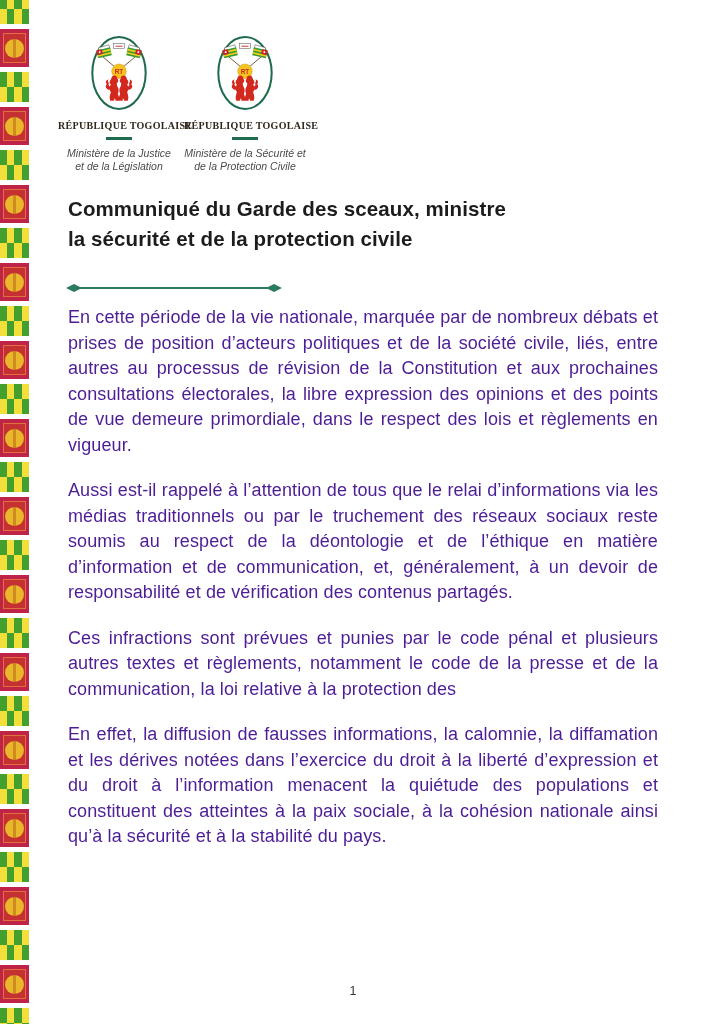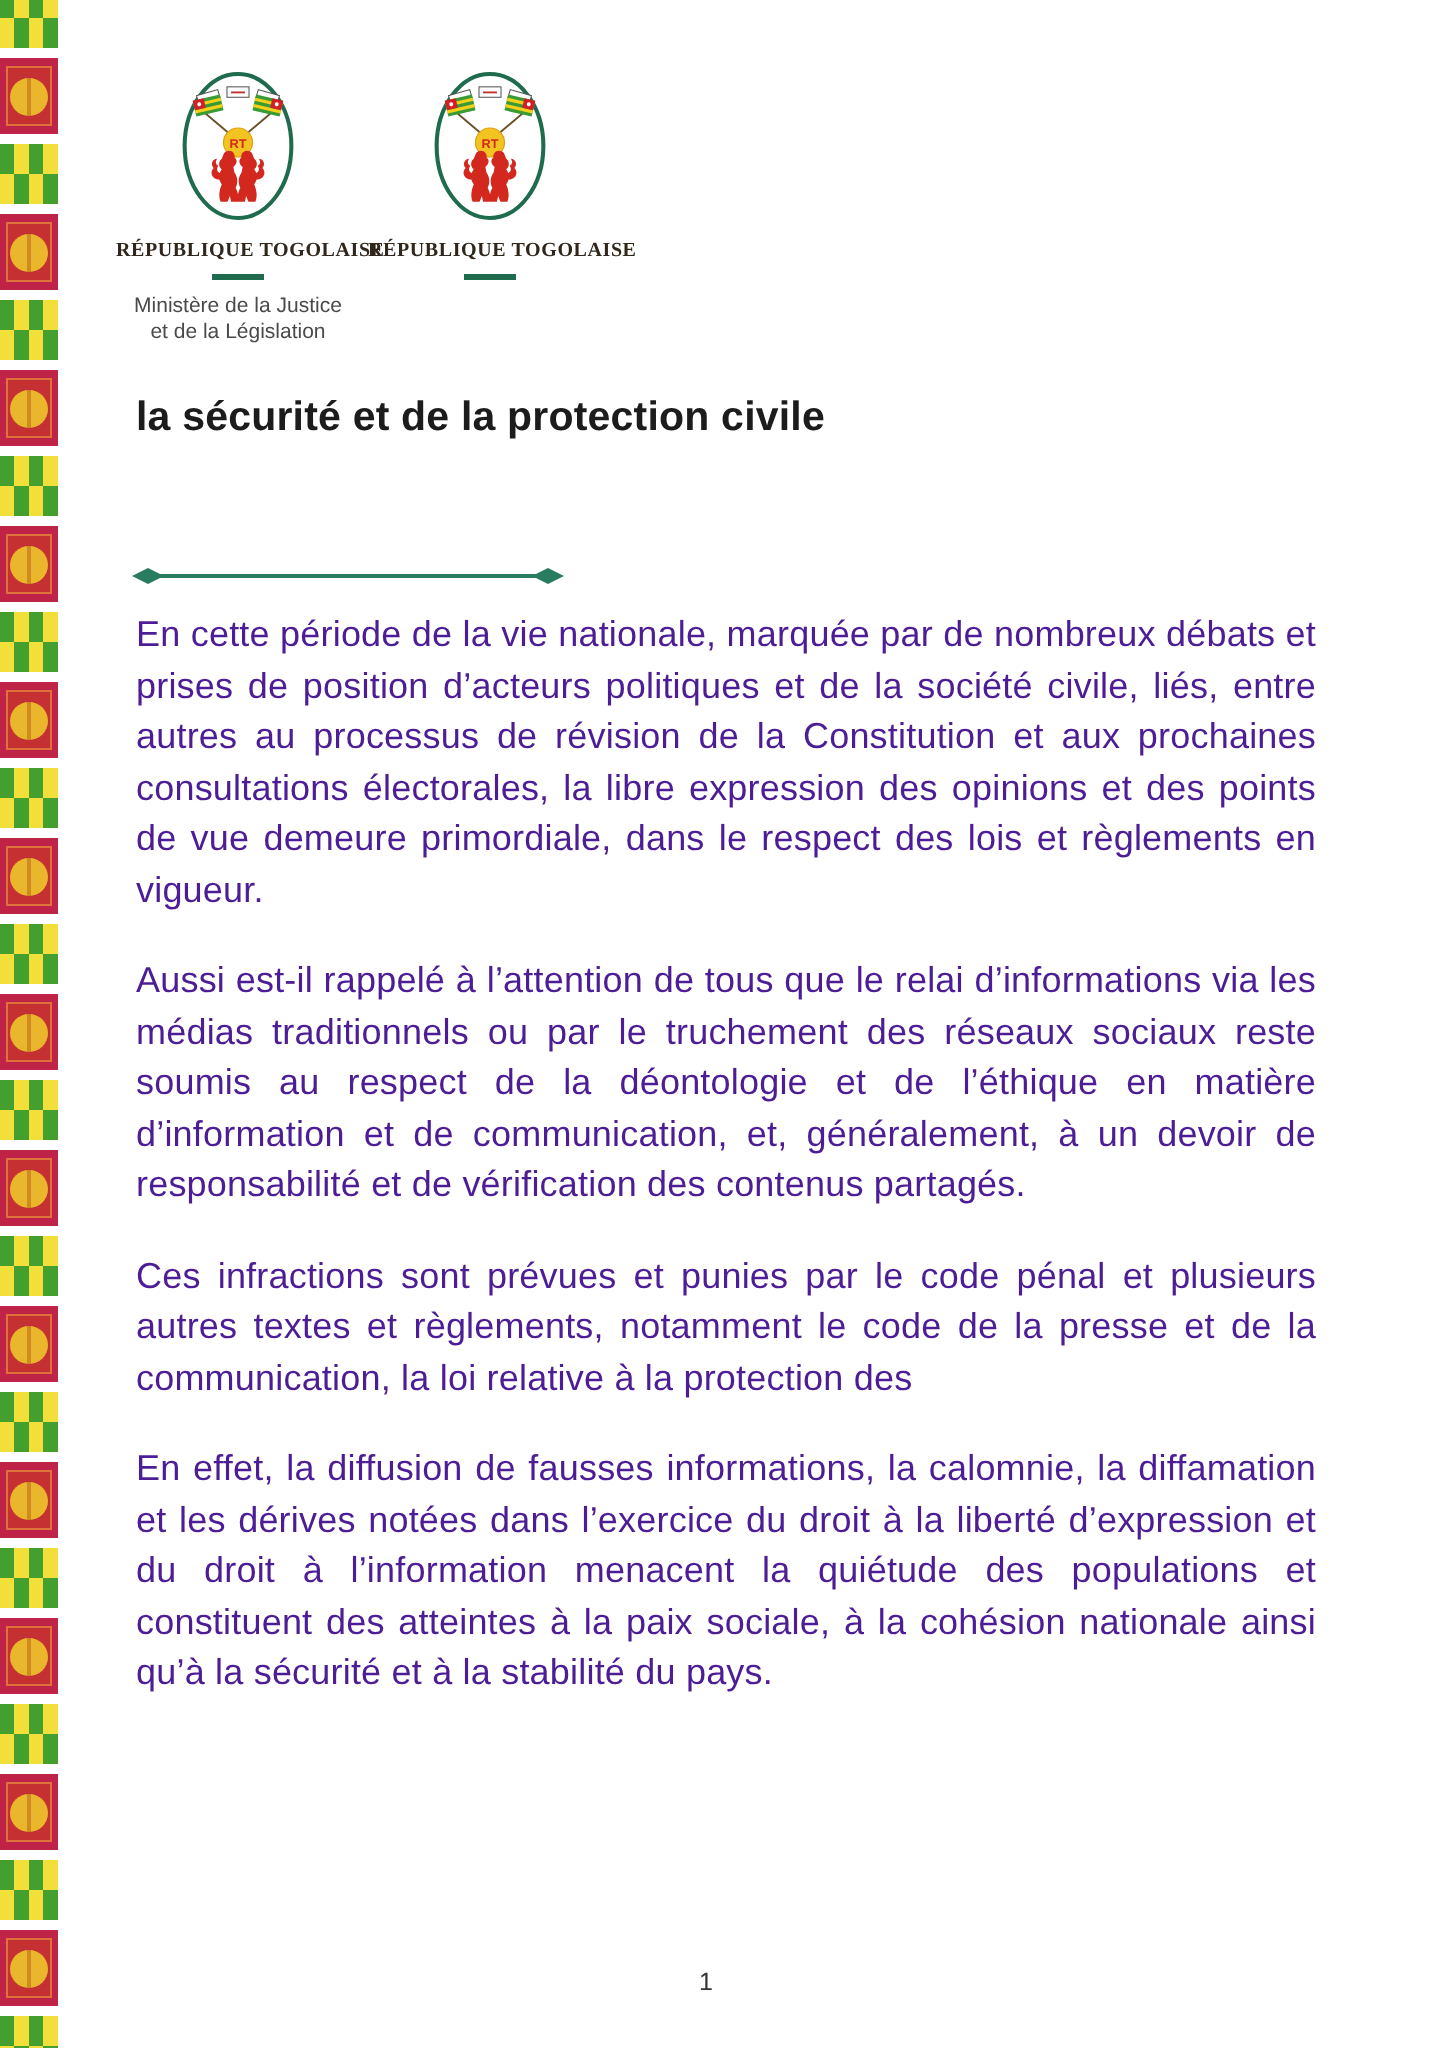--- a/index.html
+++ b/index.html
@@ -34,21 +34,21 @@
 
   
   .letterhead { position:absolute; left:58px; top:34px; display:flex; gap:4px; }
   .org { width:122px; text-align:center; }
   .emblem { display:block; margin:0 auto; }
   .republic {
     margin-top:8px; font-family:"Liberation Serif","DejaVu Serif",serif;
     font-weight:bold; font-size:10px; letter-spacing:0.3px; color:#30261c; white-space:nowrap;
   }
   .rule { width:26px; height:3px; background:#1e6b4d; margin:6px auto 7px auto; }
-  .ministry { font-size:10.5px; line-height:13px; color:#4a4a4a; }
+  .ministry { font-size:10.5px; line-height:13px; color:#4a4a4a;font-style:italic; }
 
   
   .title { position:absolute; left:68px; top:194px; font-weight:bold; font-size:20.5px;
            line-height:30px; color:#1c1c1c; letter-spacing:0.1px; }
   .title div { white-space:nowrap; }
 
   
   .divider { position:absolute; left:70px; top:287px; width:208px; height:2px; background:#2a7c60; }
   .divider::before, .divider::after {
     content:""; position:absolute; top:-3px; width:16px; height:8px; background:#2a7c60;
@@ -266,25 +266,30 @@
         <text x="50" y="67.5" text-anchor="middle" font-size="11" font-weight="bold" fill="#d22b1e">RT</text>
         <g fill="#d3281e">
           <path id="lionL2" d="M38,72 c4,-4 10,-1 9,4 c3,2 2,6 -1,8 l1,5 c3,4 3,9 1,13 c2,4 3,8 2,12 l-6,0 -1,-5 -2,5 -6,0 c-2,-5 -1,-10 1,-15 c-3,-4 -3,-9 0,-13 c-3,-2 -3,-7 0,-9 z"></path>
           <path id="lionT2" d="M34,95 c-6,0 -9,-6 -5,-10 c-3,-3 -1,-8 3,-8 c-2,3 -1,5 1,6 c-2,3 -1,6 3,7 z"></path>
           <use href="#lionL2" transform="translate(100,0) scale(-1,1)"></use>
           <use href="#lionT2" transform="translate(100,0) scale(-1,1)"></use>
         </g>
       </svg>
       <div class="republic">RÉPUBLIQUE TOGOLAISE</div>
       <div class="rule"></div>
+      <div class="ministry">
+        <div>Ministère de la Sécurité et</div>
+        <div>de la Protection Civile</div>
+      </div>
     </div>
 
   </header>
 
   <h1 class="title">
+    <div>Communiqué du Garde des sceaux, ministre</div>
     <div>la sécurité et de la protection civile</div>
   </h1>
 
   <div class="divider"></div>
 
   <div class="bodytext">
     <p>En cette période de la vie nationale, marquée par de nombreux débats et prises de position d’acteurs politiques et de la société civile, liés, entre autres au processus de révision de la Constitution et aux prochaines consultations électorales, la libre expression des opinions et des points de vue demeure primordiale, dans le respect des lois et règlements en vigueur.</p>
     <p>Aussi est-il rappelé à l’attention de tous que le relai d’informations via les médias traditionnels ou par le truchement des réseaux sociaux reste soumis au respect de la déontologie et de l’éthique en matière d’information et de communication, et, généralement, à un devoir de responsabilité et de vérification des contenus partagés.</p>
     <p>Ces infractions sont prévues et punies par le code pénal et plusieurs autres textes et règlements, notamment le code de la presse et de la communication, la loi relative à la protection des</p>
     <p>En effet, la diffusion de fausses informations, la calomnie, la diffamation et les dérives notées dans l’exercice du droit à la liberté d’expression et du droit à l’information menacent la quiétude des populations et constituent des atteintes à la paix sociale, à la cohésion nationale ainsi qu’à la sécurité et à la stabilité du pays.</p>

